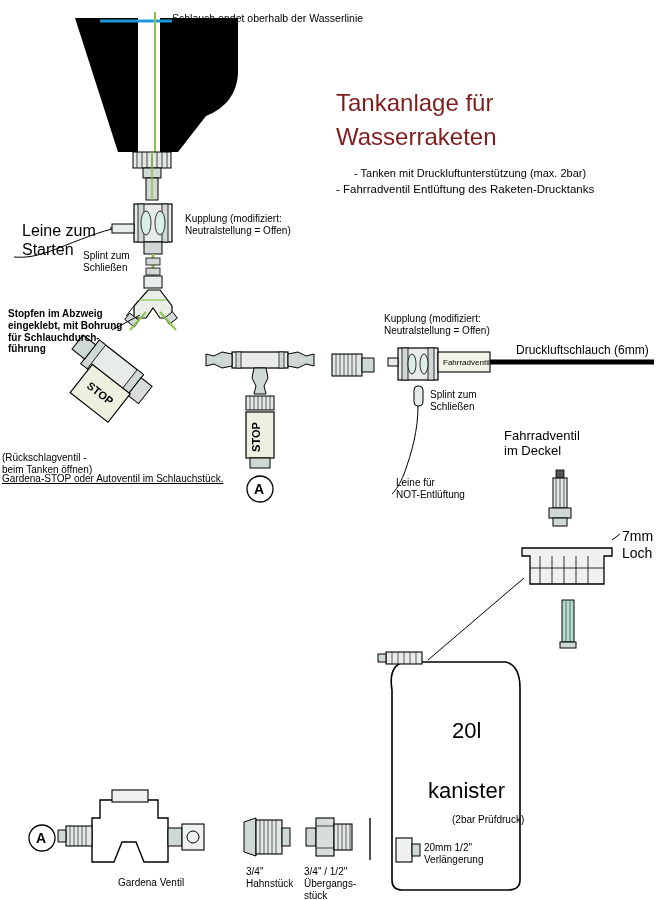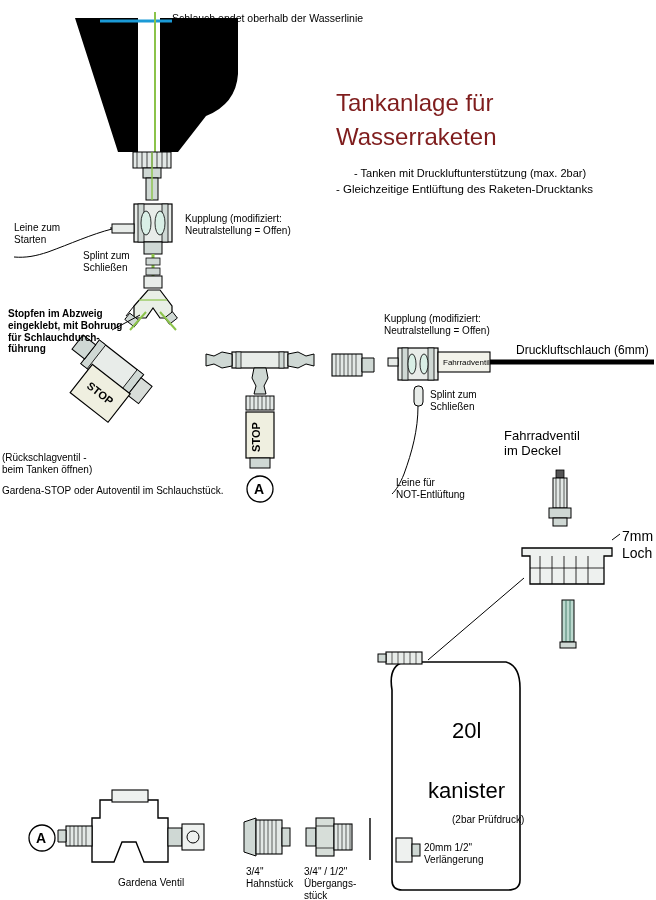--- a/index.html
+++ b/index.html
@@ -255,41 +255,41 @@
       <line x1="350" y1="824" x2="350" y2="850" stroke="#000" stroke-width="0.6"></line>
 
       <line x1="370" y1="818" x2="370" y2="860" stroke="#000" stroke-width="1.4"></line>
     </g>
 
   </svg>
 
   <div class="title" style="left:336px; top:88px; font-size:24px;">Tankanlage für</div>
   <div class="title" style="left:336px; top:122px; font-size:24px;">Wasserraketen</div>
   <div class="lbl" style="left:336px; top:167px; font-size:11px;margin-left:18px;">- Tanken mit Druckluftunterstützung (max. 2bar)</div>
-  <div class="lbl" style="left:336px; top:183px; font-size:11.5px;">- Gleichzeitige Entlüftung des Raketen-Drucktanks</div>
+  <div class="lbl" style="left:336px; top:183px; font-size:11.5px;">- Fahrradventil Entlüftung des Raketen-Drucktanks</div>
 
   <div class="lbl" style="left:172px; top:12px; font-size:10.5px;">Schlauch endet oberhalb der Wasserlinie</div>
 
   <div class="lbl" style="left:185px; top:213px; font-size:10px;">Kupplung (modifiziert:
 Neutralstellung = Offen)</div>
 
-  <div class="lbl" style="left:14px; top:222px; font-size:10px;">Leine zum
+  <div class="lbl" style="left:22px; top:222px; font-size:16px;">Leine zum
 Starten</div>
 
   <div class="lbl" style="left:83px; top:250px; font-size:10px;">Splint zum
 Schließen</div>
 
   <div class="lbl" style="left:8px; top:308px; font-size:10px;font-weight:bold;">Stopfen im Abzweig
 eingeklebt, mit Bohrung
 für Schlauchdurch-
 führung</div>
 
   <div class="lbl" style="left:2px; top:452px; font-size:10px;">(Rückschlagventil -
 beim Tanken öffnen)</div>
-  <div class="lbl" style="left:2px; top:485px; font-size:10px;">Gardena-STOP oder Autoventil im Schlauchstück.</div>
+  <div class="lbl" style="left:2px; top:473px; font-size:10px;text-decoration:underline;">Gardena-STOP oder Autoventil im Schlauchstück.</div>
 
   <div class="lbl" style="left:254px; top:481px; font-size:14px; font-weight:bold;">A</div>
 
   <div class="lbl" style="left:384px; top:313px; font-size:10px;">Kupplung (modifiziert:
 Neutralstellung = Offen)</div>
 
   <div class="lbl" style="left:443px; top:358px; font-size:8px;">Fahrradventil</div>
 
   <div class="lbl" style="left:516px; top:343px; font-size:12px; font-weight:normal;">Druckluftschlauch (6mm)</div>
 

